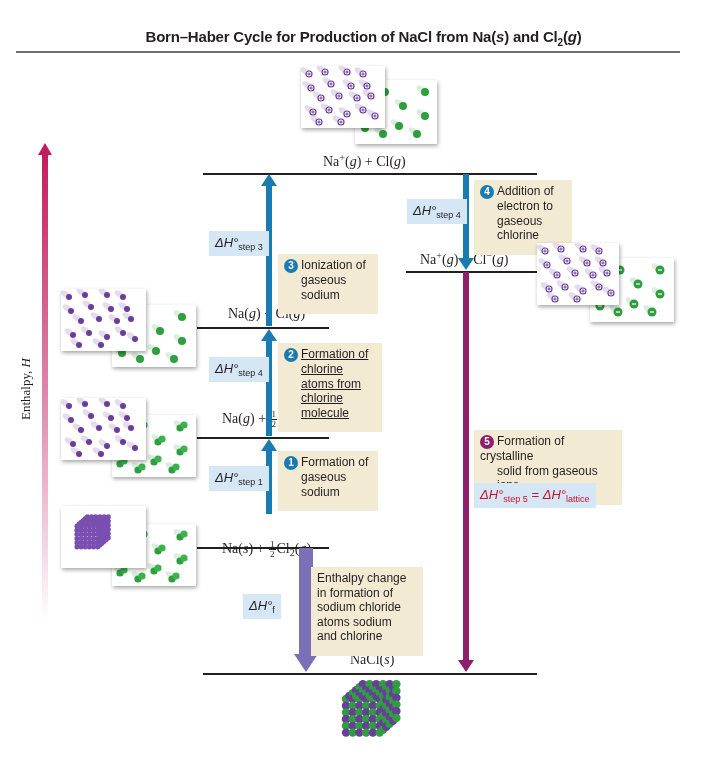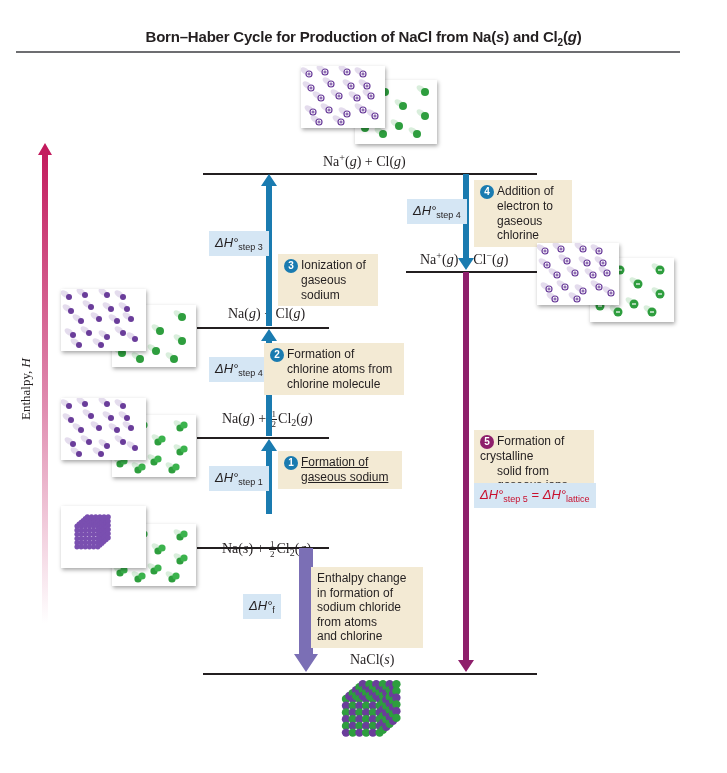--- a/index.html
+++ b/index.html
@@ -32,21 +32,21 @@
   .dh-box {
     position: absolute; background: #d5e6f4; font-family: Liberation Sans, sans-serif; font-size: 13px;
     padding: 4px 6px; white-space: nowrap;
   }
   .dh-box i { font-style: italic; }
   .dh-box sub { font-size: 9px; vertical-align: -3px; }
   .dh-box.red { color: #c8102e; }
 
   .desc-box {
     position: absolute; background: #f3ead4; font-family: "Liberation Sans", sans-serif; font-size: 12px;
-    line-height: 14.5px; padding: 4px 6px 4px 6px; color: #231f20;
+    line-height: 14.5px; padding: 4px 6px 12px 6px; color: #231f20;
   }
   .step-num {
     display: inline-block; width: 14px; height: 14px; border-radius: 50%; color: #fff; text-align: center;
     font-size: 10px; line-height: 14px; font-weight: bold; margin-right: 3px; vertical-align: 0px;
   }
   .step-num.blue { background: #1a7bb0; }
   .step-num.purple { background: #8e1f6b; }
   .desc-line { display: block; }
   .desc-indent { padding-left: 17px; display: block; }
 
@@ -129,59 +129,59 @@
   <i>ΔH°</i><sub>step 3</sub>
 </div>
 <div class="desc-box" style="left:278px; top:224px; width:100px;margin-top:30px;">
   <span class="desc-line"><span class="step-num blue">3</span><span>Ionization of</span></span>
   <span class="desc-indent">gaseous sodium</span>
 </div>
 
 <div class="dh-box" style="left:209px; top:357px;">
   <i>ΔH°</i><sub>step 4</sub>
 </div>
-<div class="desc-box" style="left:264px; top:343px; width:140px;">
+<div class="desc-box" style="left:278px; top:343px; width:104px;text-decoration:underline;">
   <span class="desc-line"><span class="step-num blue">2</span><span>Formation of</span></span>
   <span class="desc-indent">chlorine atoms from</span>
   <span class="desc-indent">chlorine molecule</span>
 </div>
 
 <div class="dh-box" style="left:209px; top:466px;">
   <i>ΔH°</i><sub>step 1</sub>
 </div>
-<div class="desc-box" style="left:278px; top:451px; width:124px;text-decoration:underline;">
+<div class="desc-box" style="left:278px; top:451px; width:100px;">
   <span class="desc-line"><span class="step-num blue">1</span><span>Formation of</span></span>
   <span class="desc-indent">gaseous sodium</span>
 </div>
 
 <div class="dh-box" style="left:407px; top:199px;">
   <i>ΔH°</i><sub>step 4</sub>
 </div>
 <div class="desc-box" style="left:474px; top:180px; width:98px;">
   <span class="desc-line"><span class="step-num blue">4</span><span>Addition of</span></span>
   <span class="desc-indent">electron to gaseous</span>
   <span class="desc-indent">chlorine</span>
 </div>
 
-<div class="desc-box" style="left:474px; top:430px; width:120px;">
+<div class="desc-box" style="left:474px; top:430px; width:148px;">
   <span class="desc-line"><span class="step-num purple">5</span><span>Formation of crystalline</span></span>
   <span class="desc-indent">solid from gaseous ions</span>
 </div>
 <div class="dh-box red" style="left:474px; top:483px;">
   <i>ΔH°</i><sub>step 5</sub><span> = </span><i>ΔH°</i><sub>lattice</sub>
 </div>
 
 <div class="dh-box" style="left:243px; top:594px;">
   <i>ΔH°</i><sub>f</sub>
 </div>
 <div class="desc-box" style="left:311px; top:567px; width:112px;">
   <span class="desc-line">Enthalpy change</span>
   <span class="desc-line">in formation of</span>
   <span class="desc-line">sodium chloride</span>
-  <span class="desc-line">from atoms</span>
+  <span class="desc-line">atoms sodium</span>
   <span class="desc-line">and chlorine</span>
 </div>
 
 <div class="panel" style="left:355px; top:80px; width:82px; height:64px;">
   <svg width="82" height="64" class="p-cl-atoms">
       <ellipse cx="6" cy="45" rx="5" ry="3" fill="#2e9e3e" opacity="0.18" transform="rotate(35 6 45)"></ellipse>
       <circle cx="10" cy="48" r="4" fill="#2e9e3e"></circle>
       <ellipse cx="26" cy="9" rx="5" ry="3" fill="#2e9e3e" opacity="0.18" transform="rotate(35 26 9)"></ellipse>
       <circle cx="30" cy="12" r="4" fill="#2e9e3e"></circle>
       <ellipse cx="66" cy="9" rx="5" ry="3" fill="#2e9e3e" opacity="0.18" transform="rotate(35 66 9)"></ellipse>

